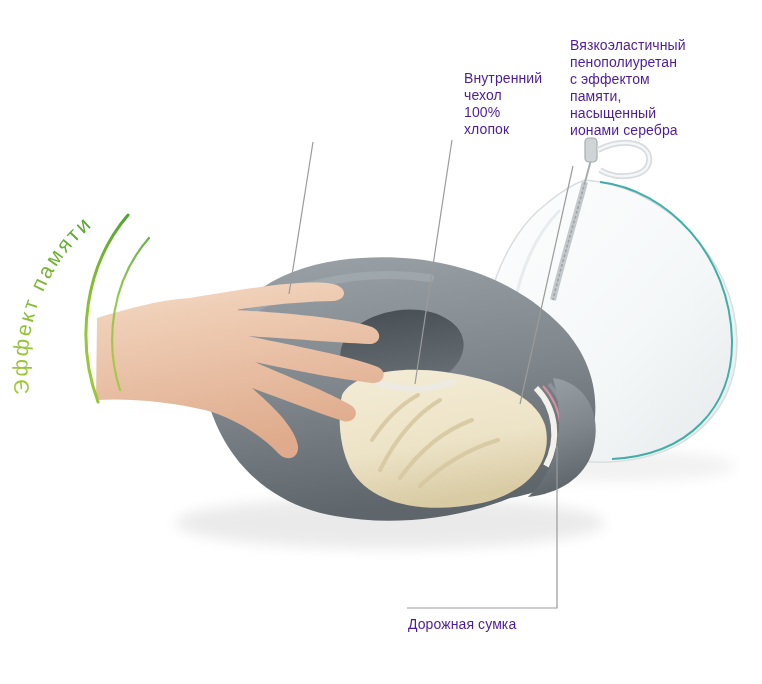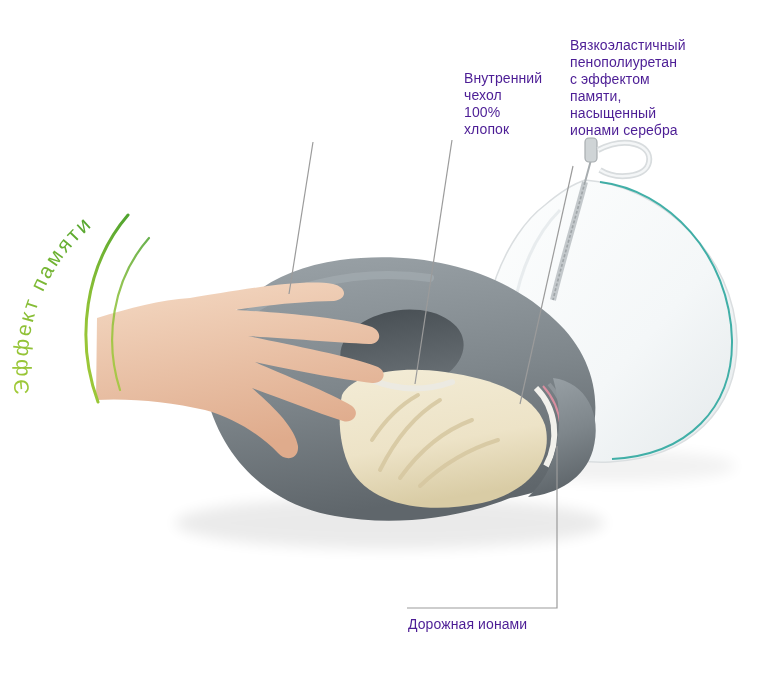--- a/index.html
+++ b/index.html
@@ -170,15 +170,15 @@
 100%
 хлопок</div>
 
   <div class="callout callout-foam">Вязкоэластичный
 пенополиуретан
 с эффектом
 памяти,
 насыщенный
 ионами серебра</div>
 
-  <div class="callout callout-bag">Дорожная ионами</div>
+  <div class="callout callout-bag">Дорожная сумка</div>
 
 </div>
 
 </body></html>

